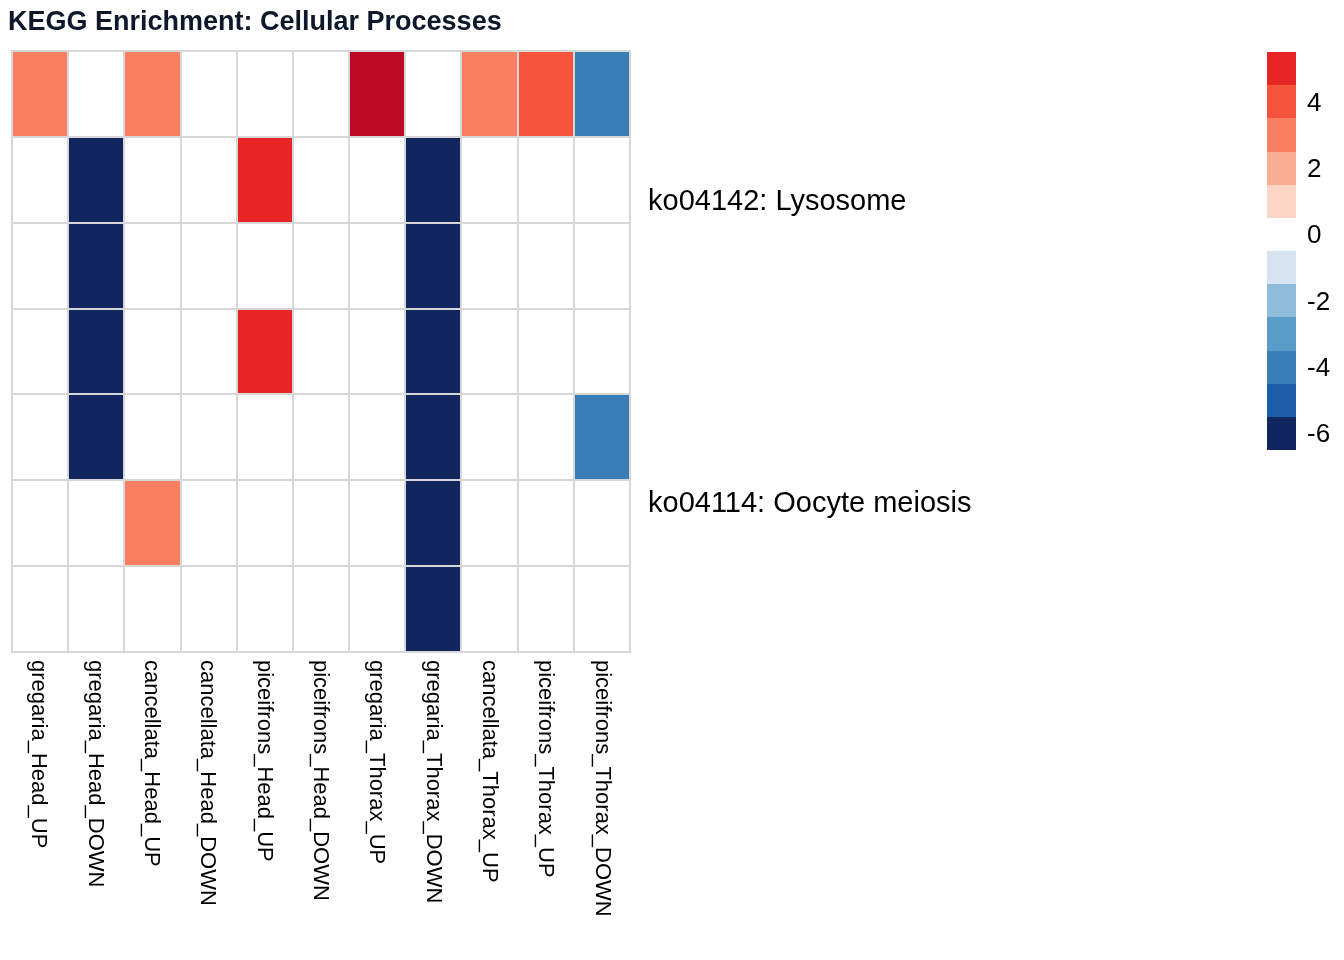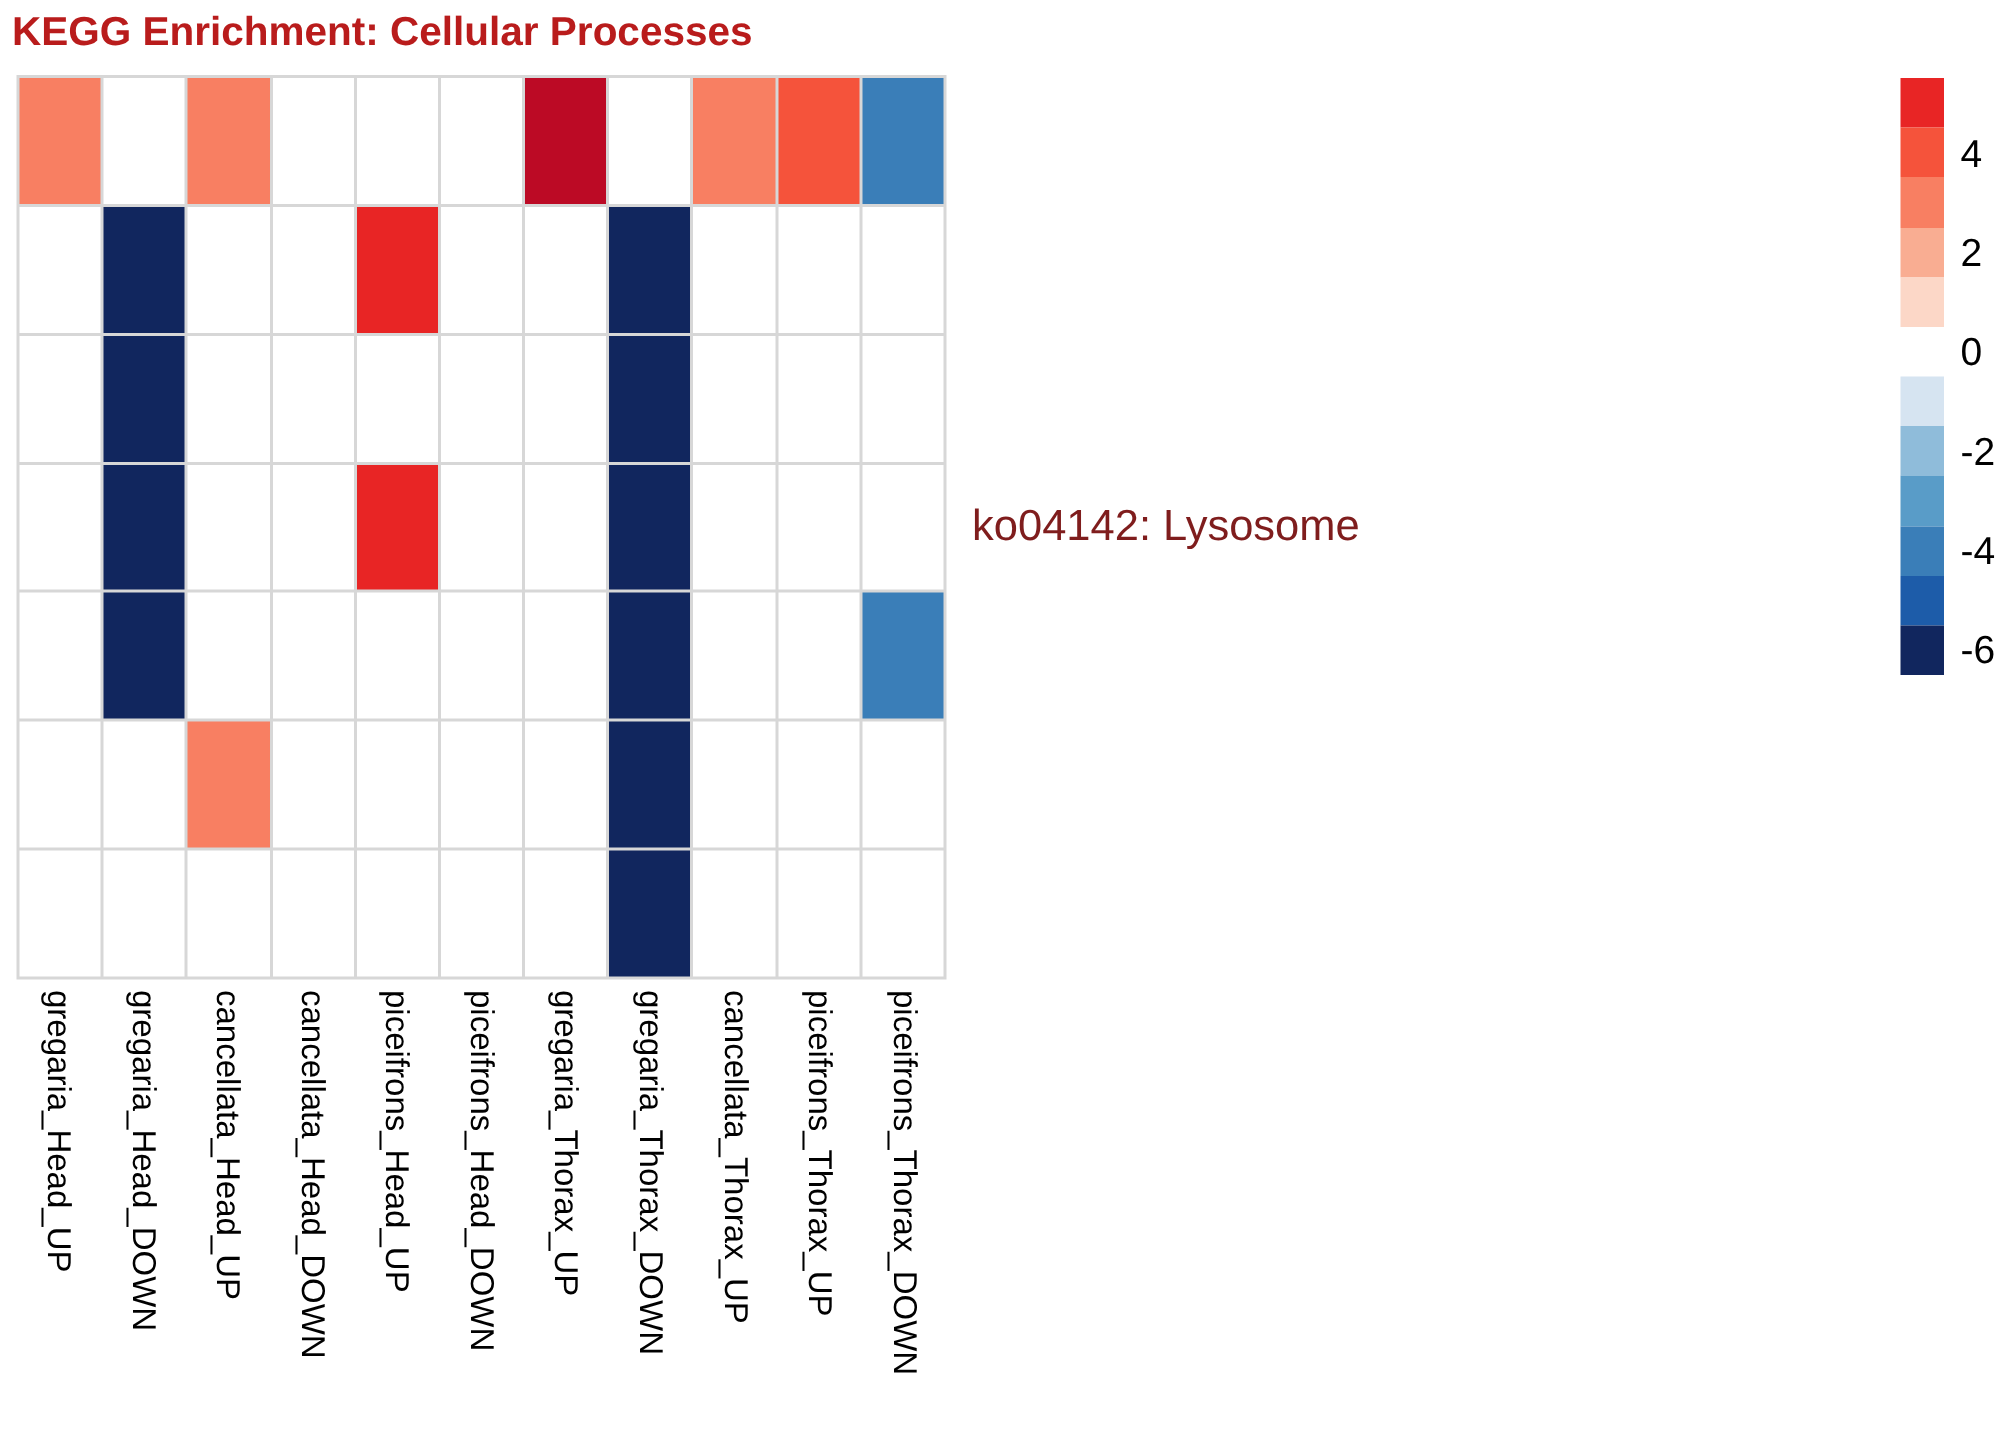--- a/index.html
+++ b/index.html
@@ -5,42 +5,42 @@
   html,body{margin:0;padding:0;background:#ffffff;}
   .canvas{
     position:relative;
     width:1344px;height:960px;
     background:#ffffff;
     font-family:"Liberation Sans", sans-serif;
     overflow:hidden;
   }
   .title{
     position:absolute;left:8px;top:6px;
-    font-size:27px;font-weight:bold;color:#b91c1c;
+    font-size:27px;font-weight:bold;color:#0f172a;
     letter-spacing:0px;white-space:nowrap;
   }
   .heatmap{
     position:absolute;left:11px;top:50px;
     width:620px;height:603px;
     display:grid;
     grid-template-columns:repeat(11,1fr);
     grid-template-rows:repeat(7,1fr);
     gap:2px;padding:2px;
     background:#d7d7d7;
     box-sizing:border-box;
   }
   .cell{background:#ffffff;}
   .row-labels{
     position:absolute;left:648px;top:50px;
     width:680px;height:603px;
     display:flex;flex-direction:column;
   }
   .row-label{
     flex:1 1 0;display:flex;align-items:center;
-    font-size:29px;color:#7f1d1d;white-space:nowrap;
+    font-size:29px;color:#000000;white-space:nowrap;
   }
   .col-labels{
     position:absolute;left:11px;top:660px;
     width:620px;height:300px;
     display:flex;
   }
   .col-label-slot{
     flex:1 1 0;display:flex;justify-content:center;align-items:flex-start;
   }
   .col-label{
@@ -141,20 +141,21 @@
       <div class="cell"></div>
       <div class="cell"></div>
       <div class="cell"></div>
       <div class="cell" style="background: rgb(17, 38, 94);"></div>
       <div class="cell"></div>
       <div class="cell"></div>
       <div class="cell"></div>
     </div>
   <div class="row-labels" id="row-labels">
       <div class="row-label">ko04142: Lysosome</div>
+      <div class="row-label">ko04114: Oocyte meiosis</div>
     </div>
   <div class="col-labels" id="col-labels">
       <div class="col-label-slot">
         <div class="col-label">gregaria_Head_UP</div>
       </div>
       <div class="col-label-slot">
         <div class="col-label">gregaria_Head_DOWN</div>
       </div>
       <div class="col-label-slot">
         <div class="col-label">cancellata_Head_UP</div>

